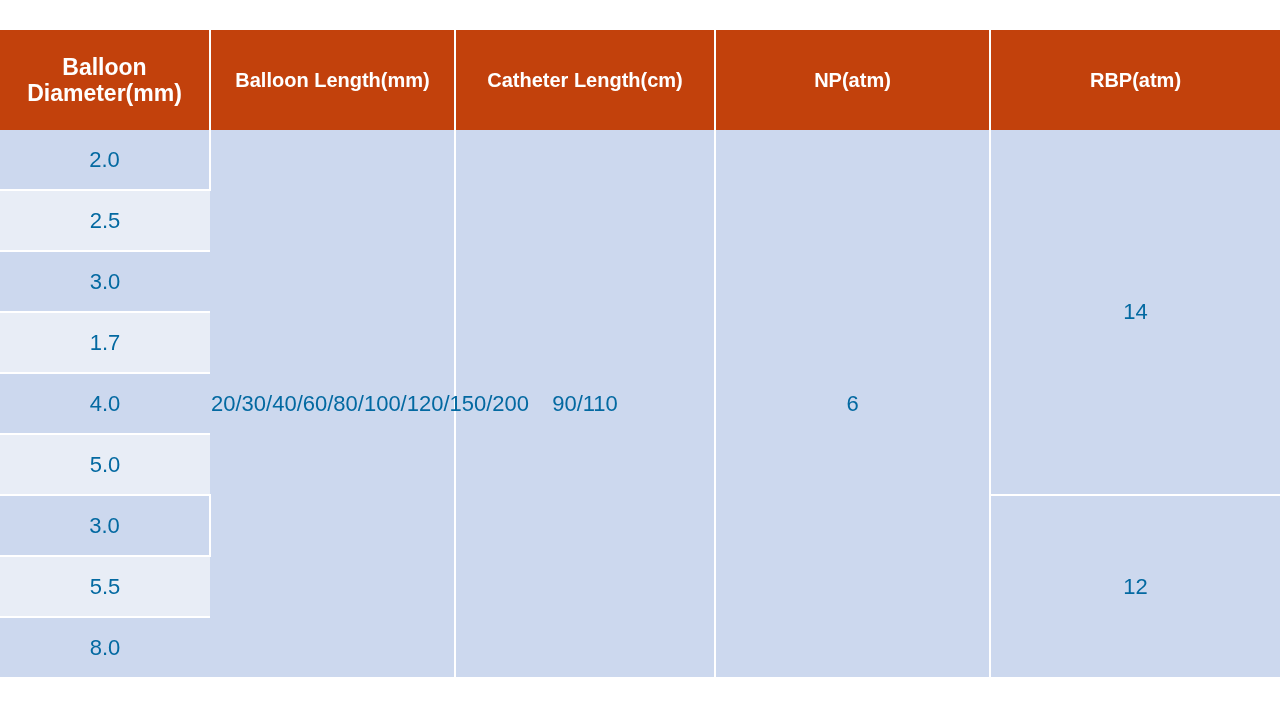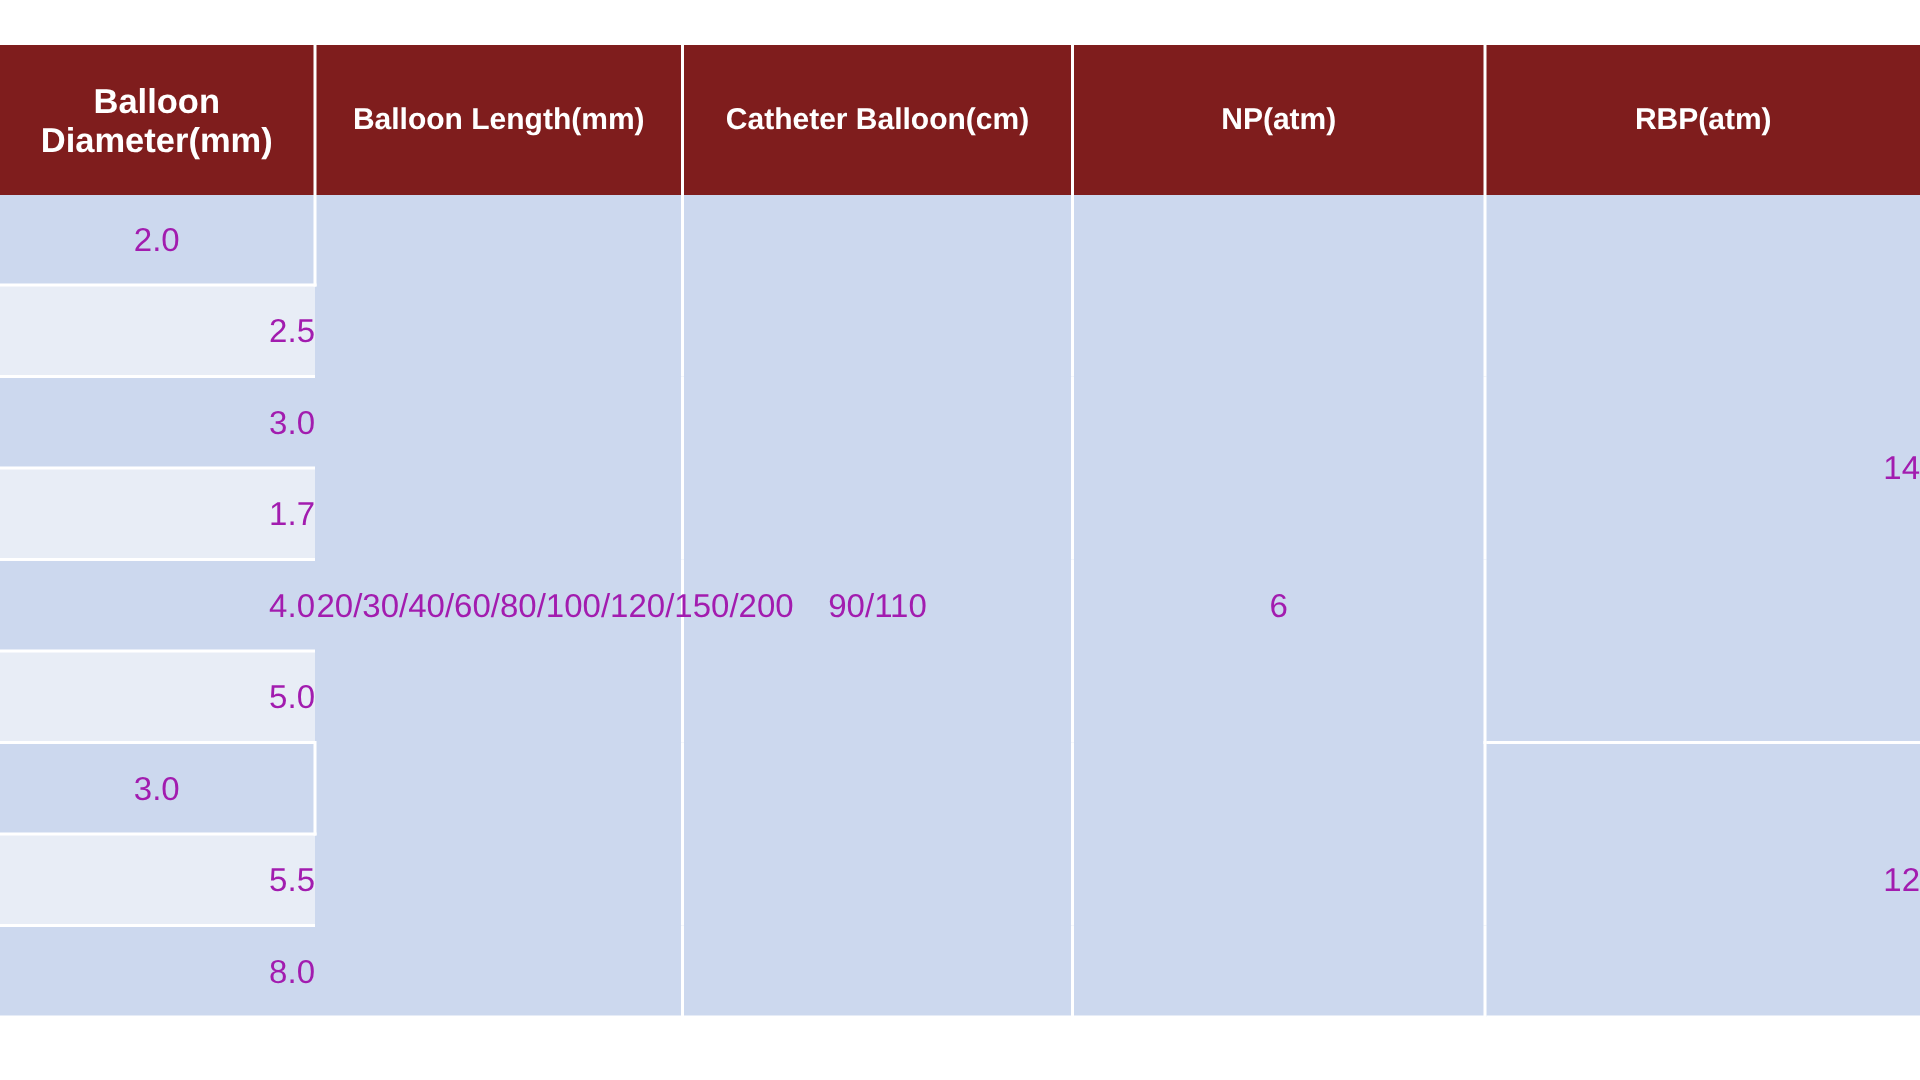--- a/index.html
+++ b/index.html
@@ -15,48 +15,48 @@
   #spec-table {
     border-collapse: collapse;
     table-layout: fixed;
     position: absolute;
     left: 0px;
     top: 30px;
     width: 1280px;
   }
 
   #spec-table th {
-    background: #7f1d1d;
+    background: #c2410c;
     color: #ffffff;
     font-weight: bold;
     font-size: 20px;
     height: 96px;
     padding: 2px 6px;
     text-align: center;
     vertical-align: middle;
     border-right: 2px solid #ffffff;
     line-height: 1.15;
   }
   #spec-table th:last-child { border-right: none; margin-top: 12px; }
 
   #spec-table th.head-diam {
     font-size: 23px;
   }
 
   #spec-table td {
     background: #ccd8ee;
-    color: #a21caf;
+    color: #0369a1;
     font-size: 22px;
     text-align: center;
     vertical-align: middle;
     border-right: 2px solid #ffffff;
     border-bottom: 2px solid #ffffff;
     padding: 0;
   }
-  #spec-table td:last-child { border-right: none; text-align: right; }
+  #spec-table td:last-child { border-right: none; }
 
   #spec-table tr.alt td.diam-cell {
     background: #e8edf6;
   }
 
   td.diam-cell {
     height: 59px;
     font-size: 23px;
   }
 
@@ -92,21 +92,21 @@
     <col class="col1">
       <col class="col2">
       <col class="col3">
       <col class="col4">
       <col class="col5">
   </colgroup>
   <thead>
     <tr>
       <th class="head-diam">Balloon Diameter(mm)</th>
       <th>Balloon  Length(mm)</th>
-      <th>Catheter Balloon(cm)</th>
+      <th>Catheter Length(cm)</th>
       <th>NP(atm)</th>
       <th>RBP(atm)</th>
     </tr>
   </thead>
   <tbody>
     <tr>
       <td class="diam-cell">2.0</td>
       <td class="span-cell" rowspan="9">20/30/40/60/80/100/120/150/200</td>
       <td class="span-cell" rowspan="9">90/110</td>
       <td class="span-cell" rowspan="9">6</td>

